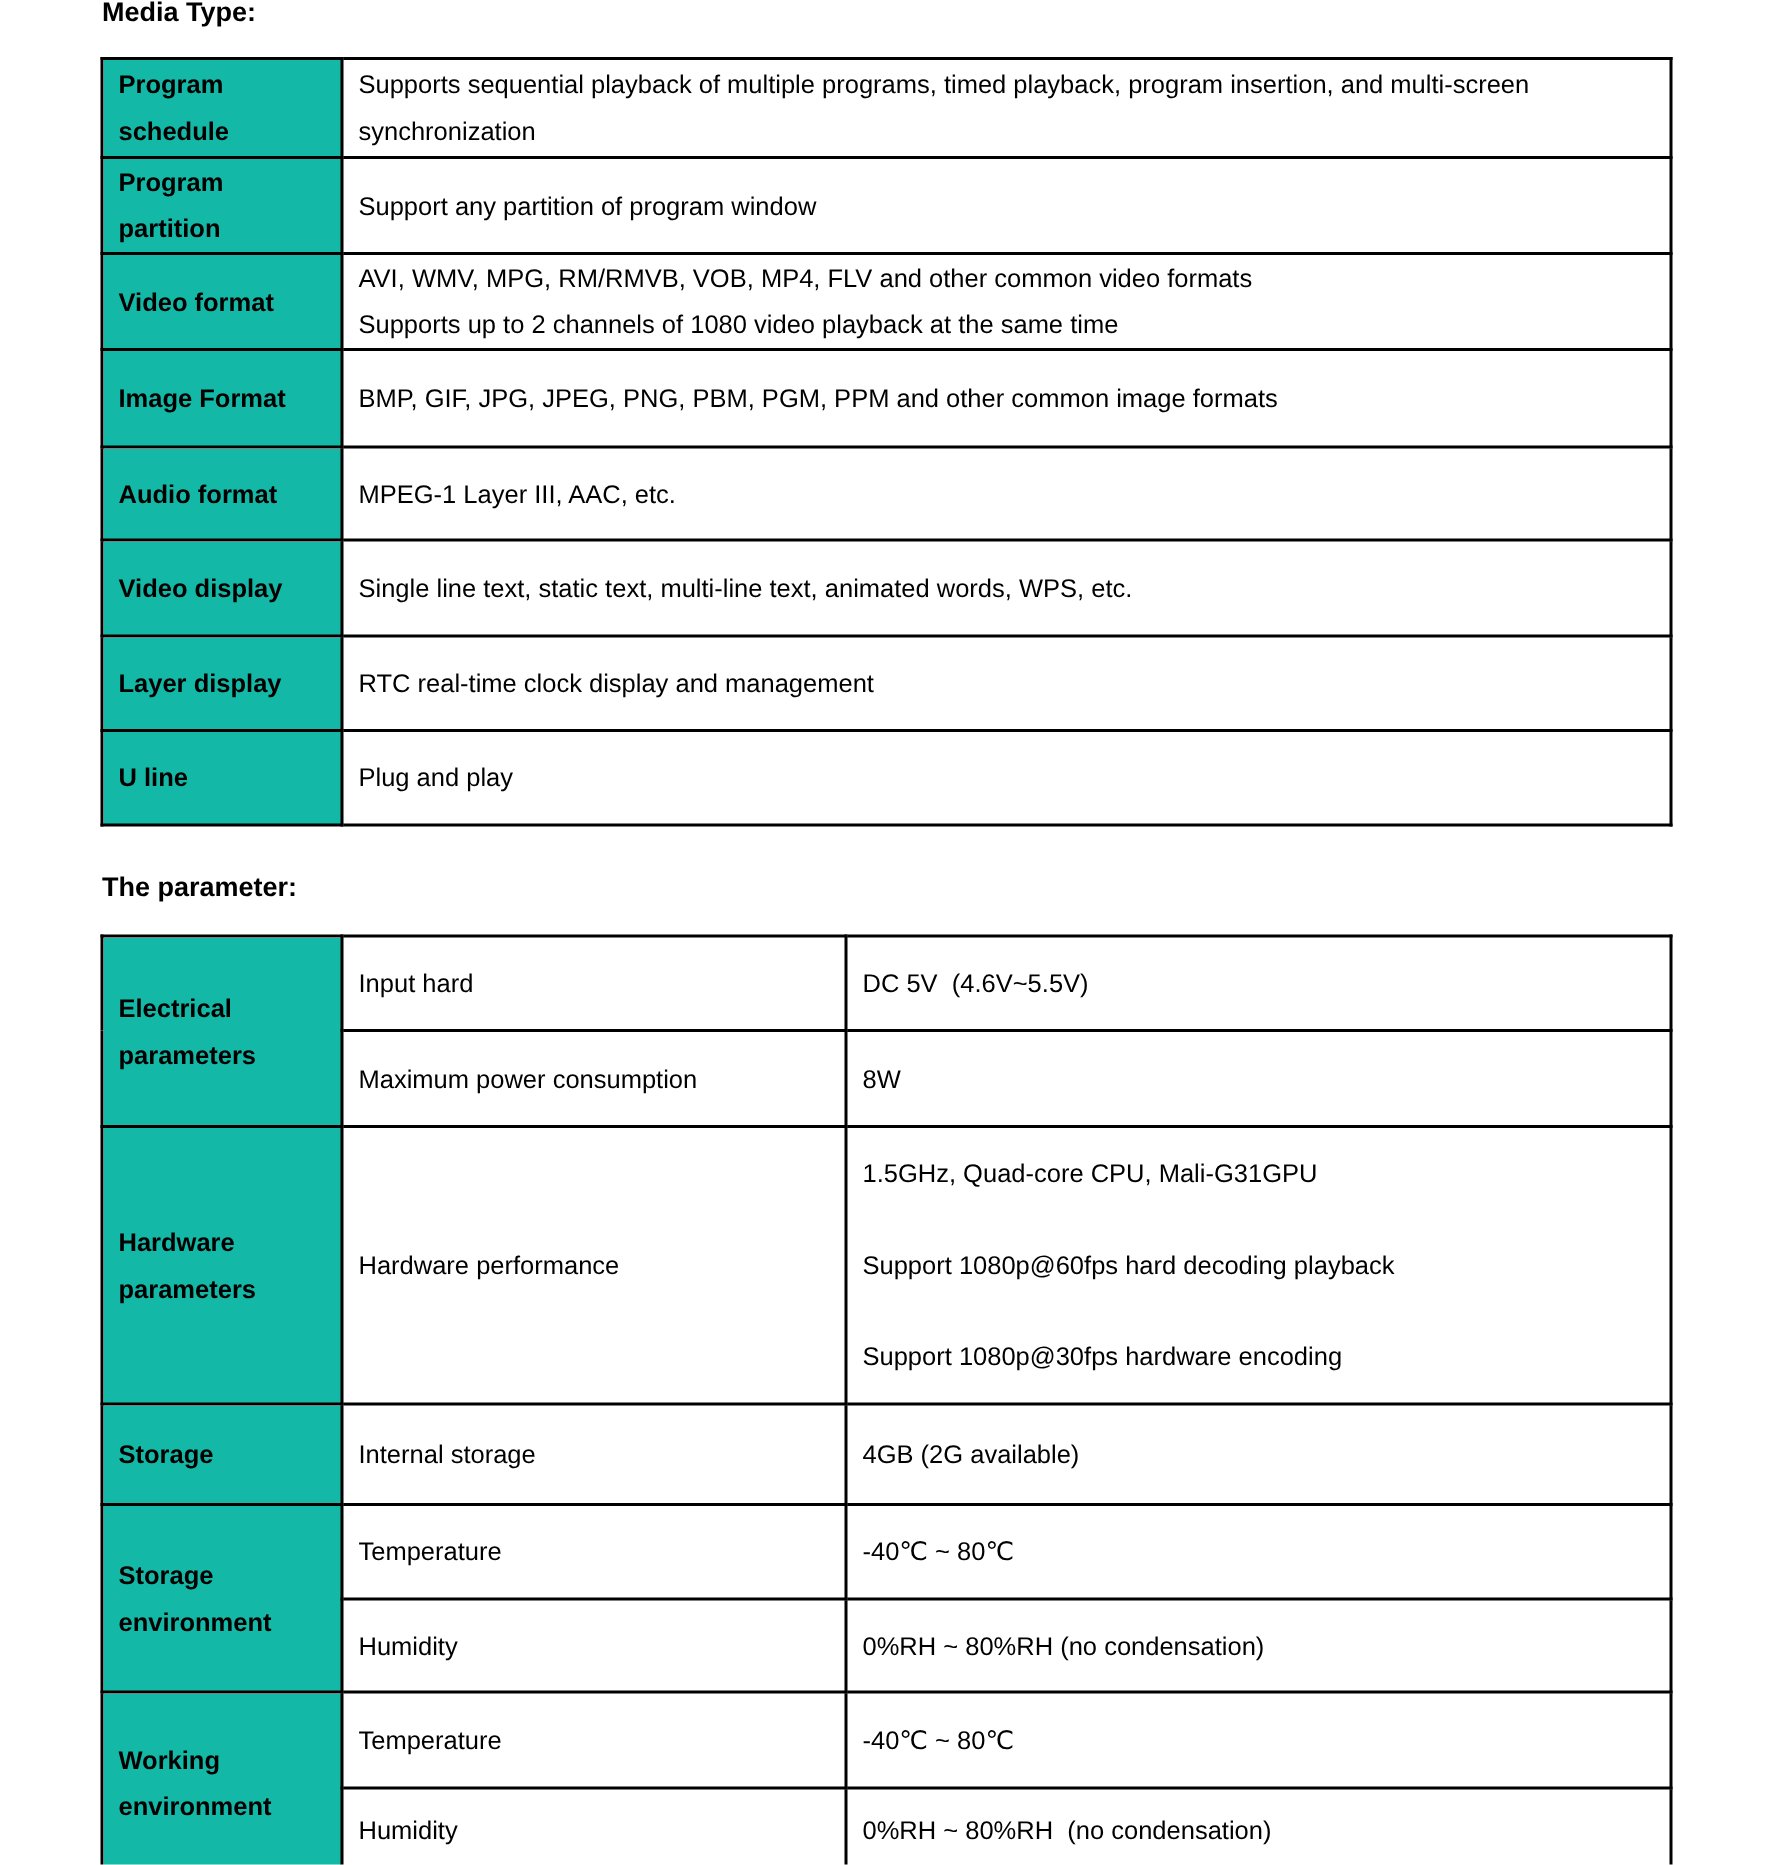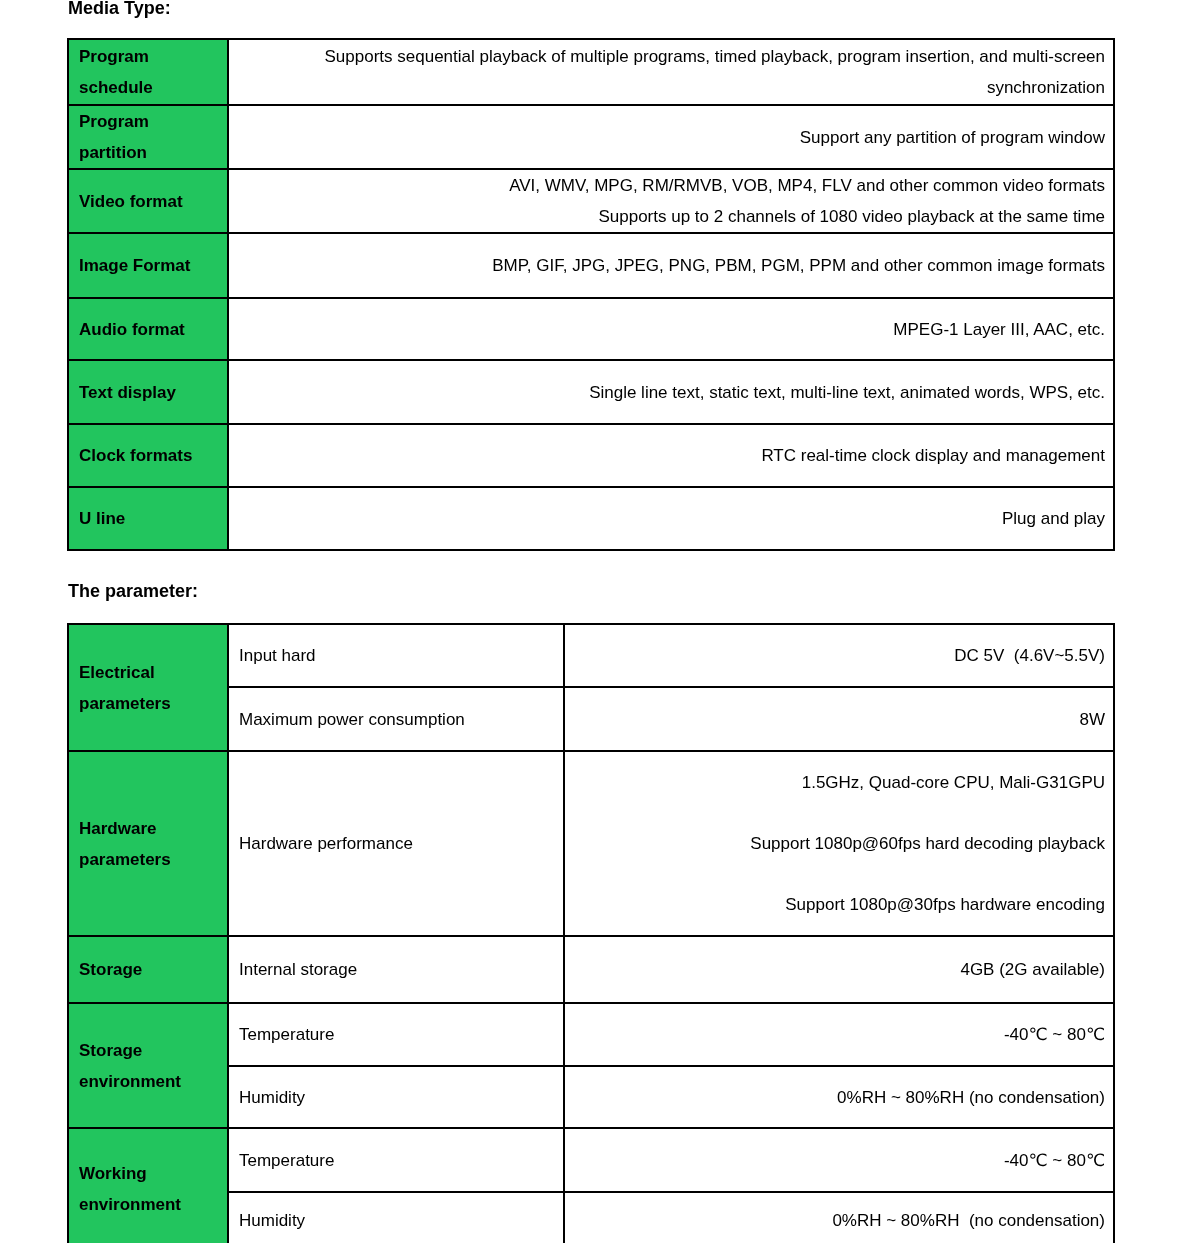--- a/index.html
+++ b/index.html
@@ -32,24 +32,24 @@
   .tbl-param { margin-top: 22px; border-bottom: 4px solid #000; }
   td {
     border: 2px solid #000000;
     font-size: 17px;
     line-height: 31px;
     vertical-align: middle;
     padding: 0 8px 0 10px;
     overflow: hidden;
   }
   td.label-cell {
-    background: #22c55e;
+    background: #14b8a6;
     font-weight: 700;
   }
-  .line { white-space: pre-wrap; text-align: right; }
+  .line { white-space: pre-wrap; }
   .hw-cell .line { line-height: 61px; }
   
   .tm-r1 td { height: 66px; }
   .tm-r2 td { height: 63px; }
   .tm-r3 td { height: 62px; }
   .tm-r4 td { height: 65px; }
   .tm-r5 td { height: 62px; }
   .tm-r6 td { height: 64px; }
   .tm-r7 td { height: 63px; }
   .tm-r8 td { height: 63px; }
@@ -103,27 +103,27 @@
           <div class="line">BMP, GIF, JPG, JPEG, PNG, PBM, PGM, PPM and other common image formats</div>
         </td>
       </tr>
       <tr class="tm-r5">
         <td class="label-cell">Audio format</td>
         <td class="value-cell">
           <div class="line">MPEG-1 Layer III, AAC, etc.</div>
         </td>
       </tr>
       <tr class="tm-r6">
-        <td class="label-cell">Text display</td>
+        <td class="label-cell">Video display</td>
         <td class="value-cell">
           <div class="line">Single line text, static text, multi-line text, animated words, WPS, etc.</div>
         </td>
       </tr>
       <tr class="tm-r7">
-        <td class="label-cell">Clock formats</td>
+        <td class="label-cell">Layer display</td>
         <td class="value-cell">
           <div class="line">RTC real-time clock display and management</div>
         </td>
       </tr>
       <tr class="tm-r8">
         <td class="label-cell">U line</td>
         <td class="value-cell">
           <div class="line">Plug and play</div>
         </td>
       </tr>

